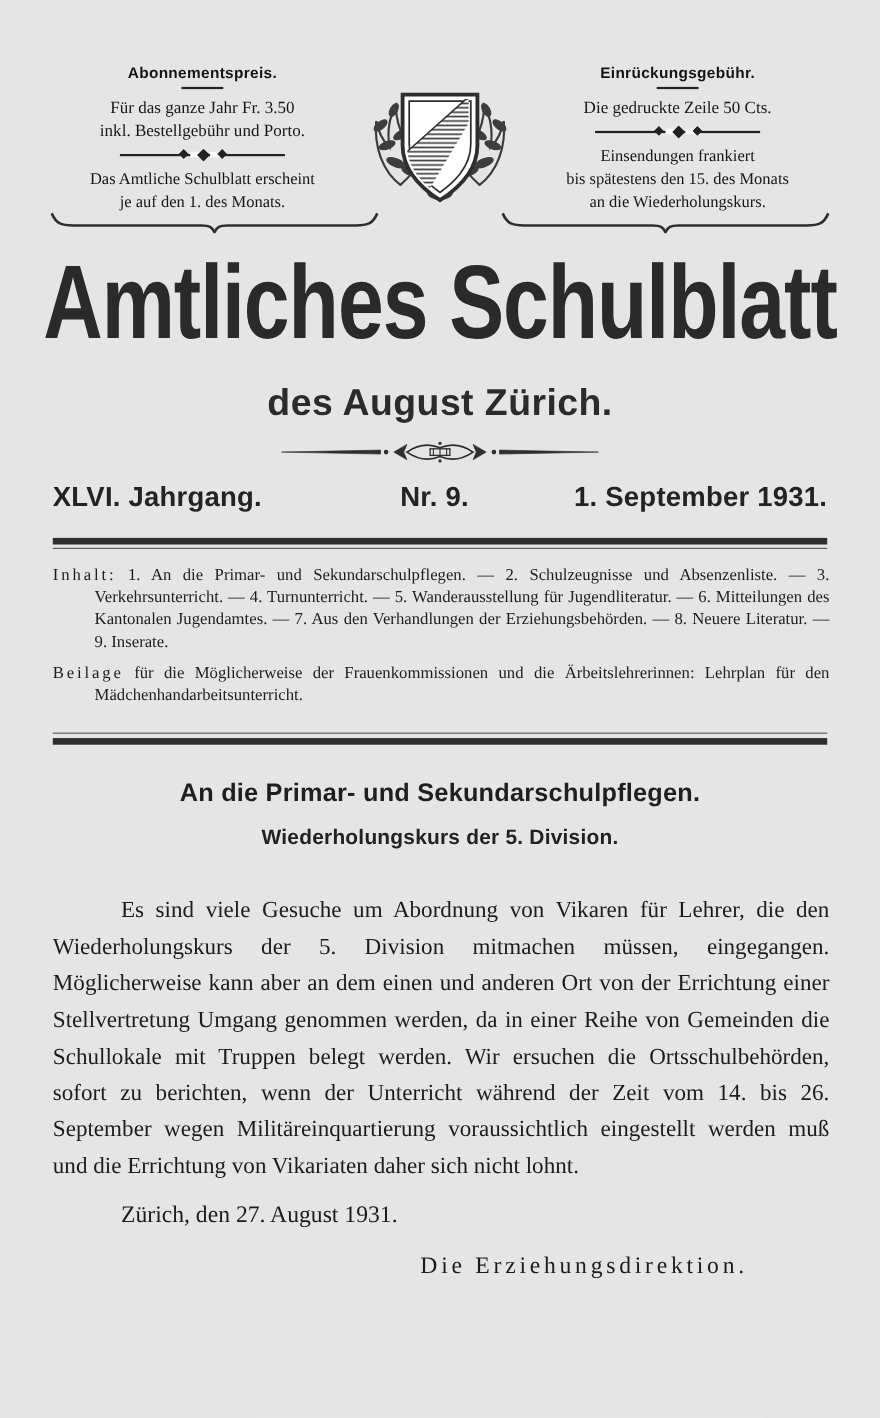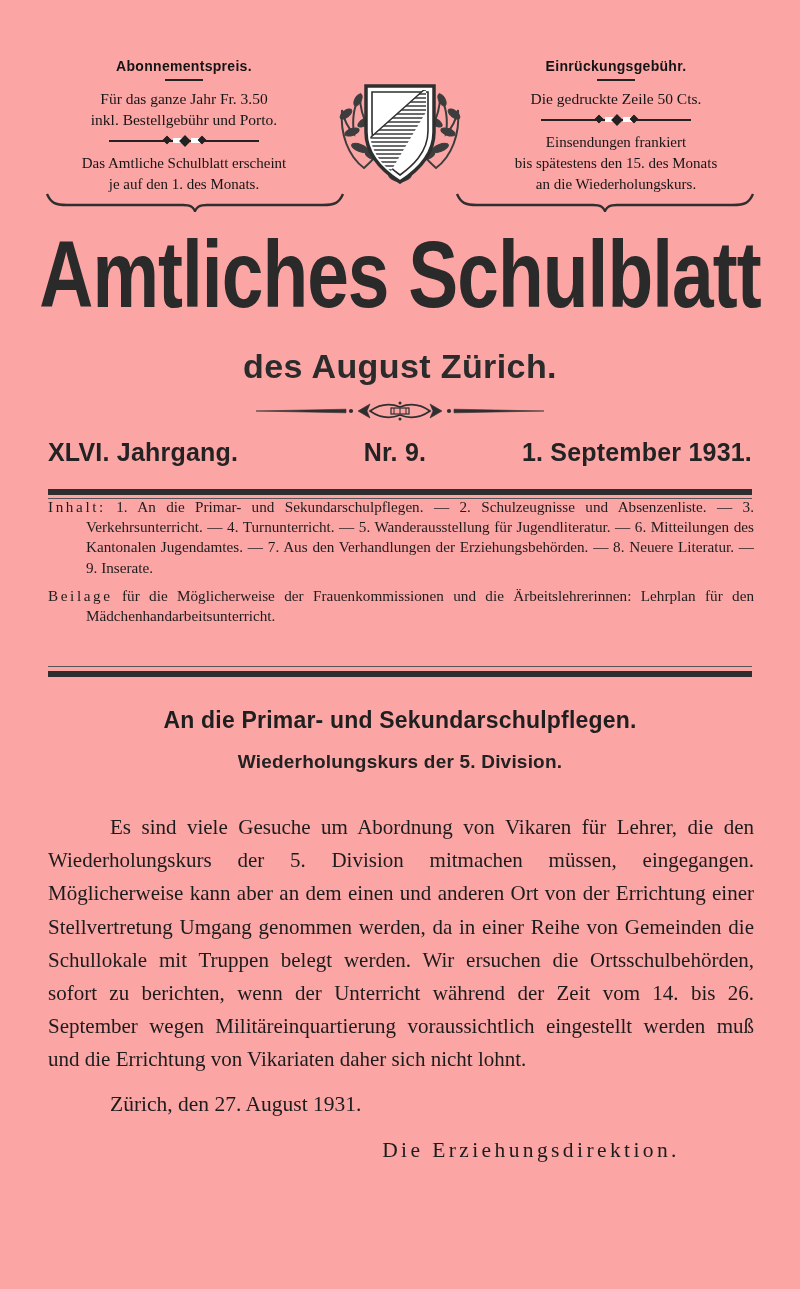--- a/index.html
+++ b/index.html
@@ -14,21 +14,21 @@
     font-family: "Liberation Serif", serif;
     color: #1b1b1b;
     overflow: hidden;
   }
 
   .page {
     position: absolute;
     left: 0; top: 0;
     width: 800px;
     height: 1289px;
-    background: #fca5a5;
+    background: #e5e5e5;
   }
 
   
   .masthead {
     position: absolute;
     left: 45px;
     top: 58px;
     width: 710px;
     display: flex;
     align-items: flex-start;
@@ -184,21 +184,21 @@
     left: 48px;
     width: 704px;
     height: 1.3px;
     background: #555;
   }
 
   
   .toc {
     position: absolute;
     left: 48px;
-    top: 497px;
+    top: 513px;
     width: 706px;
     font-family: "Liberation Serif", serif;
     font-size: 15.2px;
     line-height: 20.2px;
     text-align: justify;
     color: #1d1d1d;
   }
   .toc p {
     margin: 0 0 8px 0;
     padding-left: 38px;

